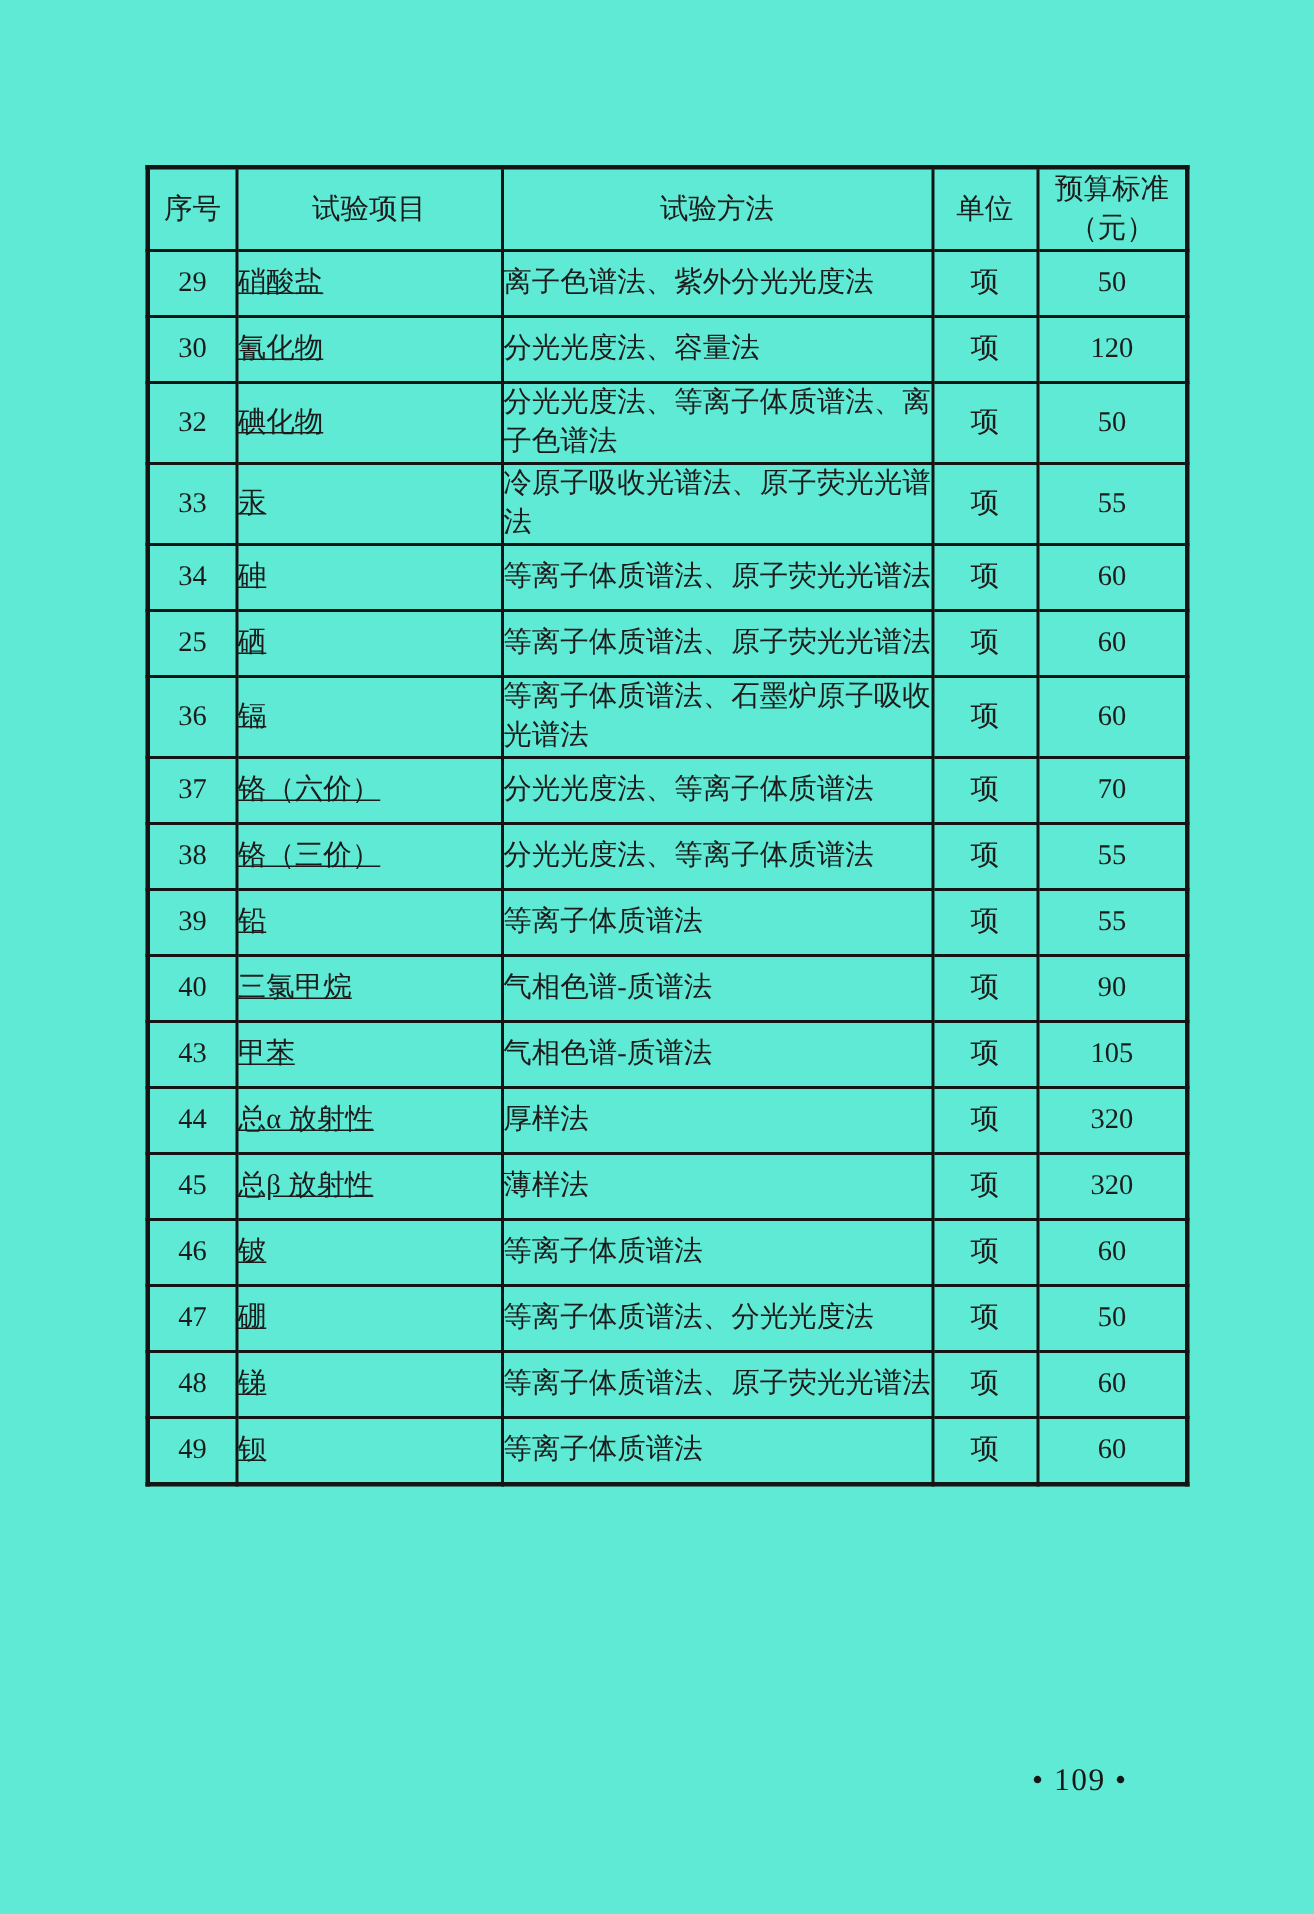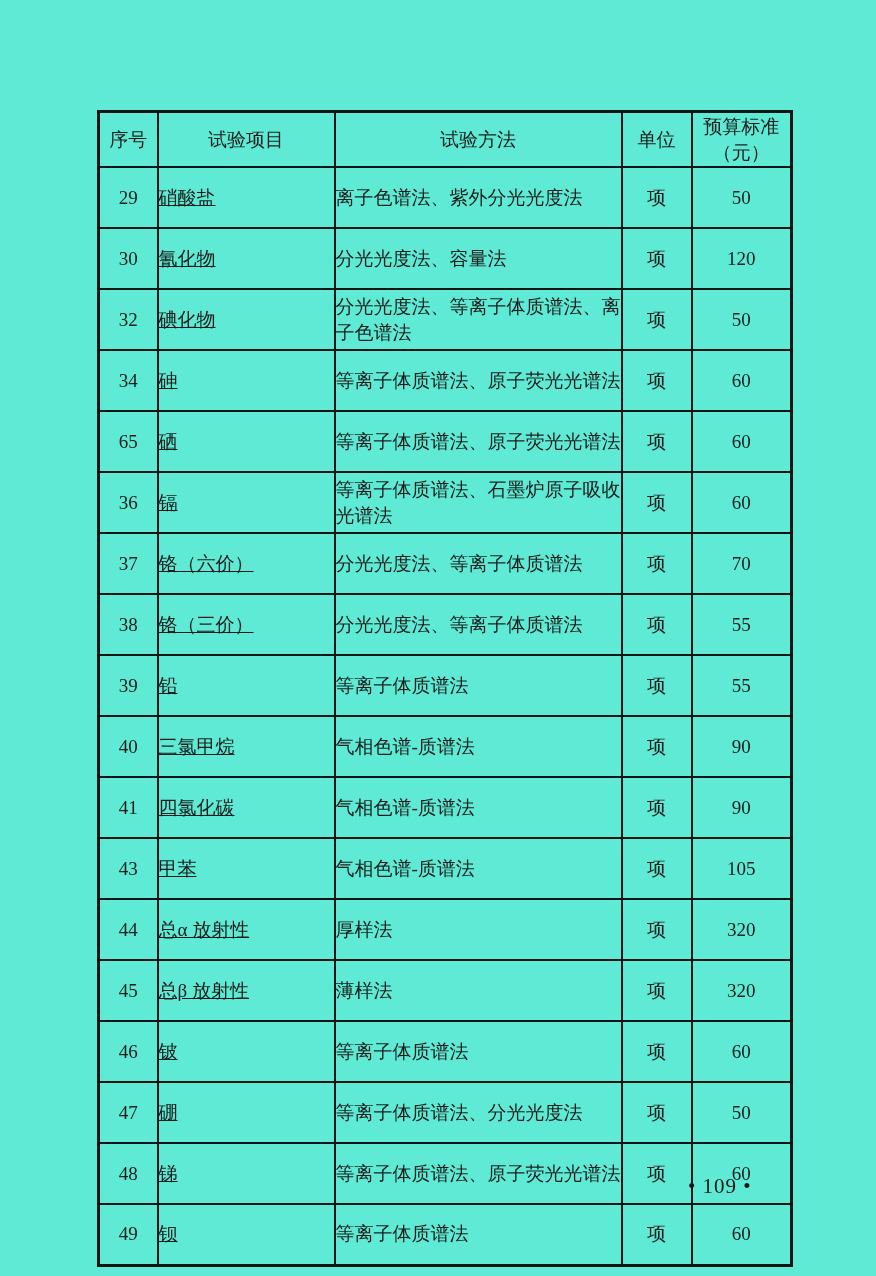--- a/index.html
+++ b/index.html
@@ -36,21 +36,21 @@
     padding: 0;
     vertical-align: middle;
     font-weight: normal;
     color: #1c1c1c;
   }
   table.fee-table thead th {
     height: 53px;
     text-align: center;
   }
   table.fee-table tbody tr {
-    height: 61px;
+    height: 44px;
   }
   col.col-no     { width: 59px;  }
   col.col-item   { width: 177px; }
   col.col-method { width: 287px; }
   col.col-unit   { width: 70px;  }
   col.col-price  { width: 100px; }
 
   td.c-no     { text-align: center; }
   td.c-item   { text-align: left; padding: 6px 4px 6px 9px; text-decoration: underline; }
   td.c-method { text-align: left; padding: 6px 13px 6px 8px; }
@@ -111,31 +111,38 @@
 
 
   <tr>
     <td class="c-no">32</td>
     <td class="c-item">碘化物</td>
     <td class="c-method">分光光度法、等离子体质谱法、离子色谱法</td>
     <td class="c-unit">项</td>
     <td class="c-price">50</td>
   </tr>
 
+  <tr>
+    <td class="c-no">33</td>
+    <td class="c-item">汞</td>
+    <td class="c-method">冷原子吸收光谱法、原子荧光光谱法</td>
+    <td class="c-unit">项</td>
+    <td class="c-price">55</td>
+  </tr>
 
   <tr>
     <td class="c-no">34</td>
     <td class="c-item">砷</td>
     <td class="c-method">等离子体质谱法、原子荧光光谱法</td>
     <td class="c-unit">项</td>
     <td class="c-price">60</td>
   </tr>
 
   <tr>
-    <td class="c-no">65</td>
+    <td class="c-no">25</td>
     <td class="c-item">硒</td>
     <td class="c-method">等离子体质谱法、原子荧光光谱法</td>
     <td class="c-unit">项</td>
     <td class="c-price">60</td>
   </tr>
 
   <tr>
     <td class="c-no">36</td>
     <td class="c-item">镉</td>
     <td class="c-method">等离子体质谱法、石墨炉原子吸收光谱法</td>
@@ -168,27 +175,20 @@
   </tr>
 
   <tr>
     <td class="c-no">40</td>
     <td class="c-item">三氯甲烷</td>
     <td class="c-method">气相色谱-质谱法</td>
     <td class="c-unit">项</td>
     <td class="c-price">90</td>
   </tr>
 
-  <tr>
-    <td class="c-no">41</td>
-    <td class="c-item">四氯化碳</td>
-    <td class="c-method">气相色谱-质谱法</td>
-    <td class="c-unit">项</td>
-    <td class="c-price">90</td>
-  </tr>
 
 
   <tr>
     <td class="c-no">43</td>
     <td class="c-item">甲苯</td>
     <td class="c-method">气相色谱-质谱法</td>
     <td class="c-unit">项</td>
     <td class="c-price">105</td>
   </tr>
 

